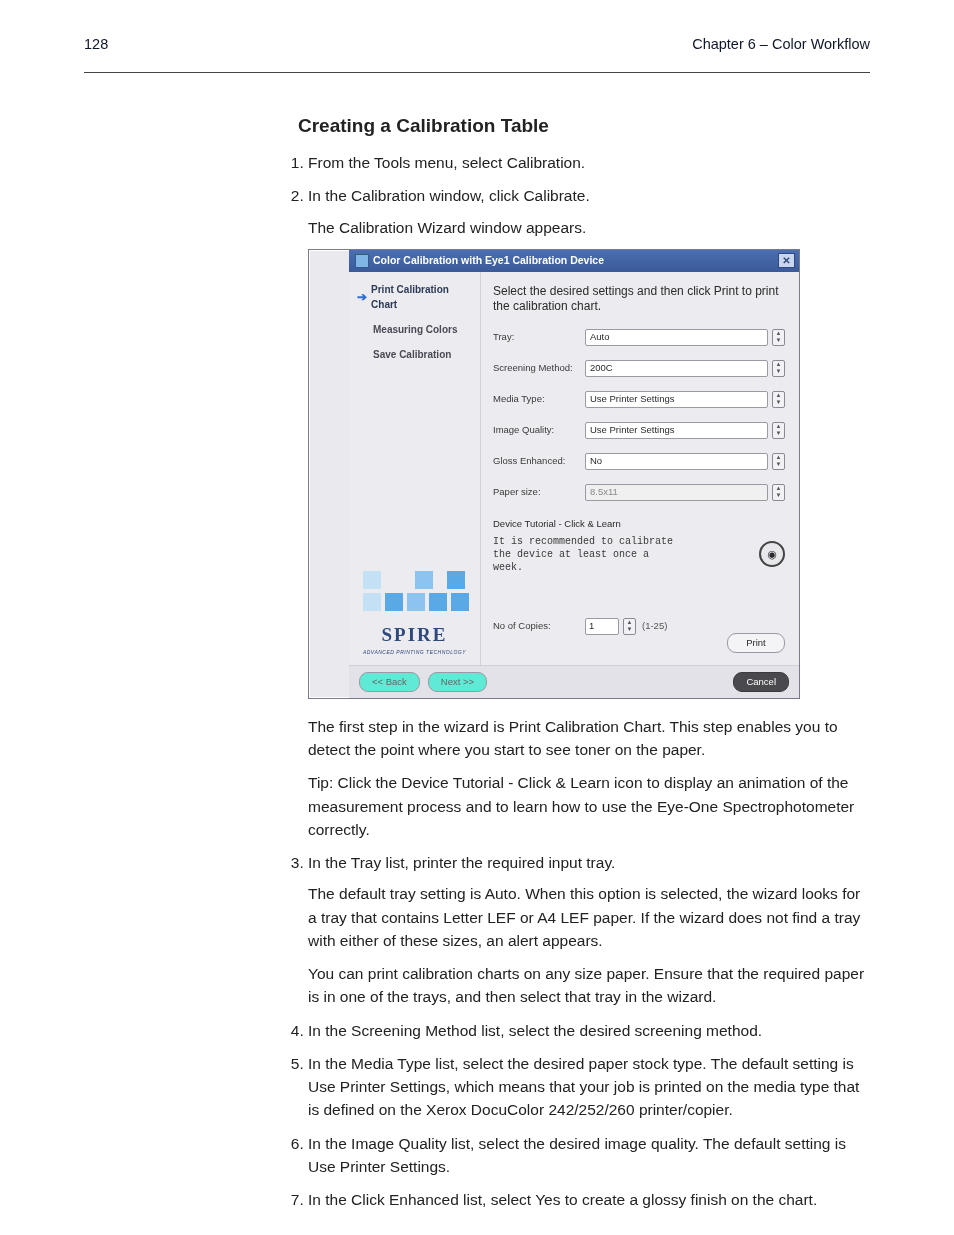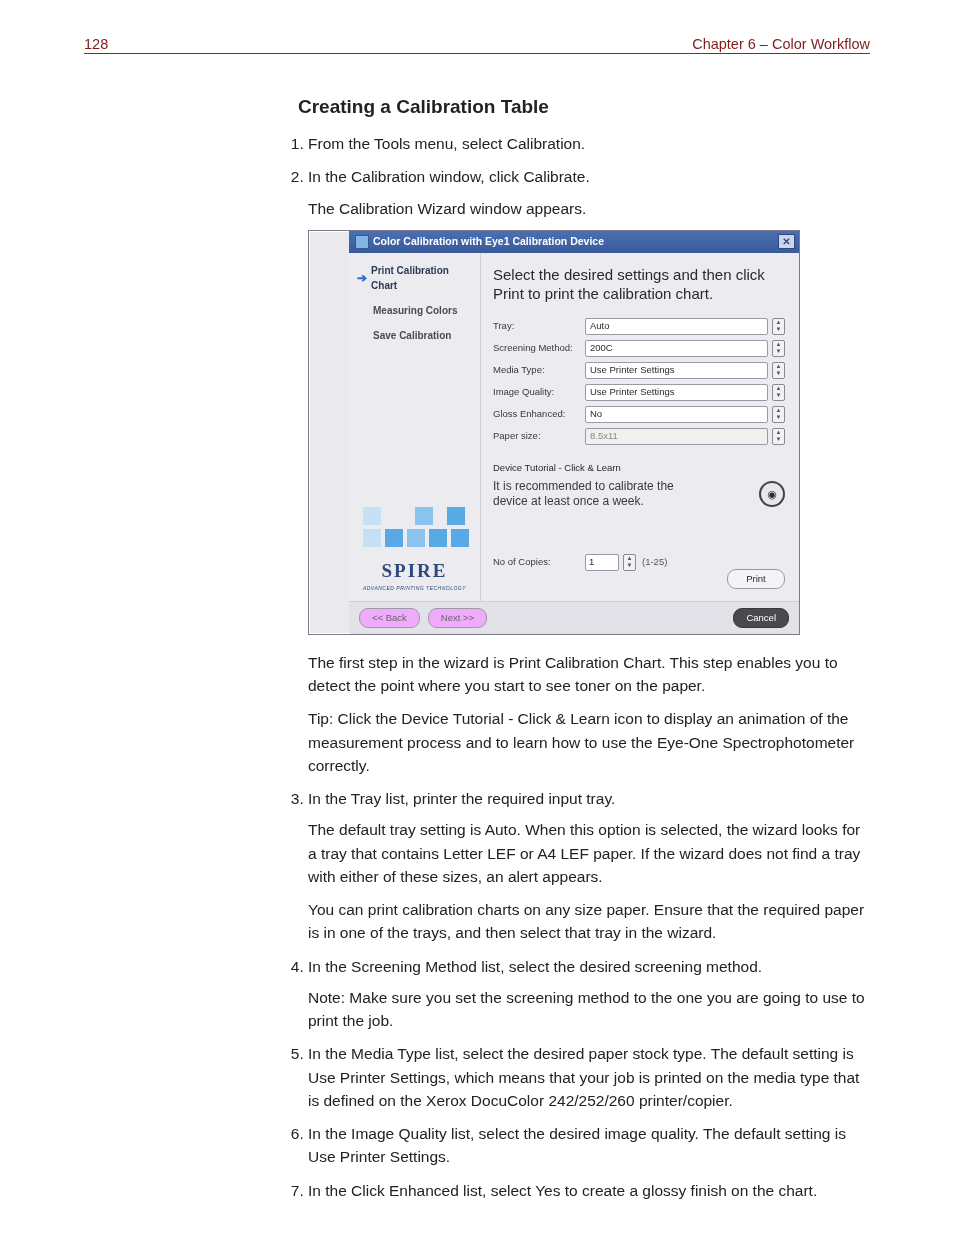--- a/index.html
+++ b/index.html
@@ -12,23 +12,23 @@
   .page {
     width: 954px;
     min-height: 1235px;
     box-sizing: border-box;
     padding: 36px 84px 60px 84px;
   }
   .header-row {
     display: flex;
     justify-content: space-between;
     border-bottom: 1px solid #444;
-    padding-bottom: 1px;
+    padding-bottom: 20px;
     font-size: 14.5px;
-    color: #7f1d1d;
+    color: #0f172a;
   }
   .content {
     margin-left: 198px;
     margin-top: 42px;
   }
   h2.section-title {
     font-size: 19px;
     font-weight: 700;
     margin: 0 0 14px 16px;
     color: #222;
@@ -123,24 +123,24 @@
     color:#2f4a7a;
     text-align:center;
     text-transform: uppercase;
     font-style: italic;
   }
   .dlg-main {
     flex: 1;
     padding: 12px 14px 12px 12px;
     box-sizing: border-box;
   }
-  .dlg-instr { font-size: 15px; margin-bottom: 14px; line-height:1.3; }
+  .dlg-instr { font-size: 12px; margin-bottom: 14px; line-height:1.3; }
   .form-row {
     display: flex; align-items: center;
-    margin-bottom: 5px;
+    margin-bottom: 14px;
   }
   .form-label { width: 92px; font-size: 9.5px; color:#3a3a3a;}
   .form-field {
     flex:1; display:flex; align-items:center;
   }
   .combo {
     flex:1;
     height: 15px;
     background:#fff;
     border:1px solid #9a9aa5;
@@ -154,21 +154,21 @@
     width:11px; height:15px; margin-left:4px;
     display:flex; flex-direction:column;
     border:1px solid #8a8a95; border-radius:2px; overflow:hidden;
     background:#f2f2f6;
   }
   .stepper div {
     flex:1; font-size:6px; text-align:center; line-height:7px; color:#555;
   }
   .tut-label { font-size:9.5px; margin-top:16px; }
   .tut-row { display:flex; justify-content:space-between; align-items:center; margin-top:4px;}
-  .tut-text { font-size:12px; color:#3a3a3a; max-width:190px; line-height:1.3;}
+  .tut-text { font-size:10px; color:#3a3a3a; max-width:190px; line-height:1.3;font-family:Liberation Mono, monospace;}
   .tut-icon {
     width:22px; height:22px; border-radius:50%;
     border:2px solid #444;
     display:flex; align-items:center; justify-content:center;
     font-size:11px;
     background:#e8e8ec;
   }
   .copies-row {
     display:flex; align-items:center; margin-top:26px;
   }
@@ -185,21 +185,21 @@
     font-size:9.5px; display:flex; align-items:center; justify-content:center;margin-top:33px;
   }
   .dlg-footer {
     background:#e2e2e8;
     border-top:1px solid #cfcfd6;
     padding:6px 10px;
     display:flex; align-items:center; gap:8px;
   }
   .pill-btn {
     height:18px; border-radius:9px; padding:0 12px;
-    background:#f0abfc; border:1px solid #9a9aa5;
+    background:#5eead4; border:1px solid #9a9aa5;
     font-size:9.5px; display:flex; align-items:center; justify-content:center;
     color:#666;
   }
   .pill-btn.dark {
     margin-left:auto;
     background:#4a4a4e; color:#fff; border-color:#3a3a3e;
   }
 </style>
 </head>
 <body>
@@ -369,23 +369,20 @@
       <li>
         <span>In the </span><b>Tray</b><span> list, printer the required input tray.</span>
         <div class="para">
           <span>The default tray setting is </span><b>Auto</b><span>. When this option is selected, the wizard looks for a tray that contains </span><b>Letter LEF</b><span> or </span><b>A4 LEF</b><span> paper. If the wizard does not find a tray with either of these sizes, an alert appears.</span>
         </div>
         <div class="para">You can print calibration charts on any size paper. Ensure that the required paper is in one of the trays, and then select that tray in the wizard.</div>
       </li>
 
       <li>
         <span>In the </span><b>Screening Method</b><span> list, select the desired screening method.</span>
-        <div class="para">
-          <b>Note:  </b><b>Make sure you set the screening method to the one you are going to use to print the job.</b>
-        </div>
       </li>
 
       <li>
         <span>In the </span><b>Media Type</b><span> list, select the desired paper stock type. The default setting is </span><b>Use Printer Settings</b><span>, which means that your job is printed on the media type that is defined on the Xerox DocuColor 242/252/260 printer/copier.</span>
       </li>
 
       <li>
         <span>In the </span><b>Image Quality</b><span> list, select the desired image quality. The default setting is </span><b>Use Printer Settings</b><span>.</span>
       </li>
 

